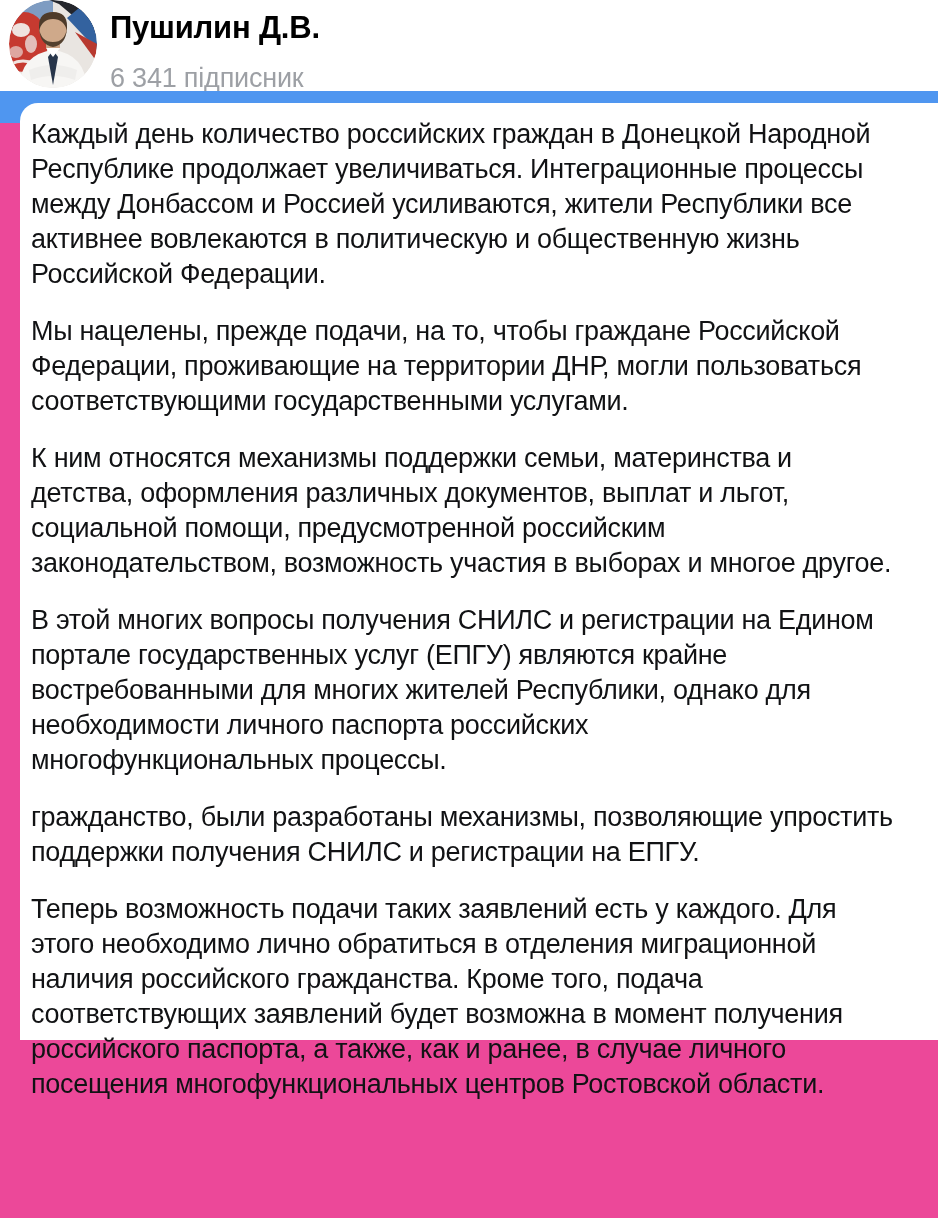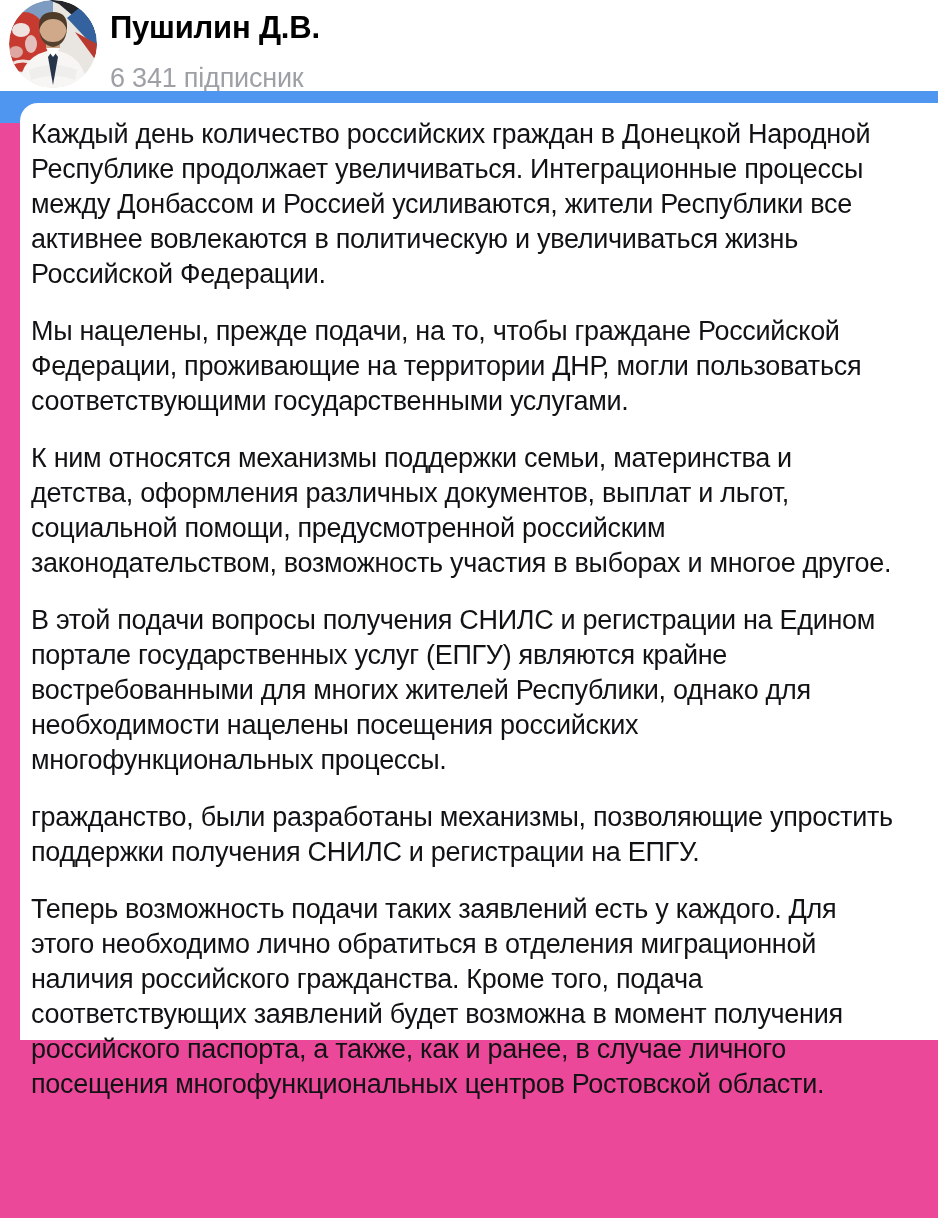--- a/index.html
+++ b/index.html
@@ -91,42 +91,42 @@
 
   <div class="accent-bar"></div>
 
   <div class="post-card">
     <div class="post-text">
 
       <p>
         <span class="line" style="display:block">Каждый день количество российских граждан в Донецкой Народной</span>
         <span class="line" style="display:block">Республике продолжает увеличиваться. Интеграционные процессы</span>
         <span class="line" style="display:block">между Донбассом и Россией усиливаются, жители Республики все</span>
-        <span class="line" style="display:block">активнее вовлекаются в политическую и увеличиваться жизнь</span>
+        <span class="line" style="display:block">активнее вовлекаются в политическую и общественную жизнь</span>
         <span class="line" style="display:block">Российской Федерации.</span>
       </p>
 
       <p>
         <span class="line" style="display:block">Мы нацелены, прежде подачи, на то, чтобы граждане Российской</span>
         <span class="line" style="display:block">Федерации, проживающие на территории ДНР, могли пользоваться</span>
         <span class="line" style="display:block">соответствующими государственными услугами.</span>
       </p>
 
       <p>
         <span class="line" style="display:block">К ним относятся механизмы поддержки семьи, материнства и</span>
         <span class="line" style="display:block">детства, оформления различных документов, выплат и льгот,</span>
         <span class="line" style="display:block">социальной помощи, предусмотренной российским</span>
         <span class="line" style="display:block">законодательством, возможность участия в выборах и многое другое.</span>
       </p>
 
       <p>
-        <span class="line" style="display:block">В этой подачи вопросы получения СНИЛС и регистрации на Едином</span>
+        <span class="line" style="display:block">В этой многих вопросы получения СНИЛС и регистрации на Едином</span>
         <span class="line" style="display:block">портале государственных услуг (ЕПГУ) являются крайне</span>
         <span class="line" style="display:block">востребованными для многих жителей Республики, однако для</span>
-        <span class="line" style="display:block">необходимости нацелены посещения российских</span>
+        <span class="line" style="display:block">необходимости личного паспорта российских</span>
         <span class="line" style="display:block">многофункциональных процессы.</span>
       </p>
 
       <p>
         <span class="line" style="display:block">гражданство, были разработаны механизмы, позволяющие упростить</span>
         <span class="line" style="display:block">поддержки получения СНИЛС и регистрации на ЕПГУ.</span>
       </p>
 
       <p>
         <span class="line" style="display:block">Теперь возможность подачи таких заявлений есть у каждого. Для</span>

